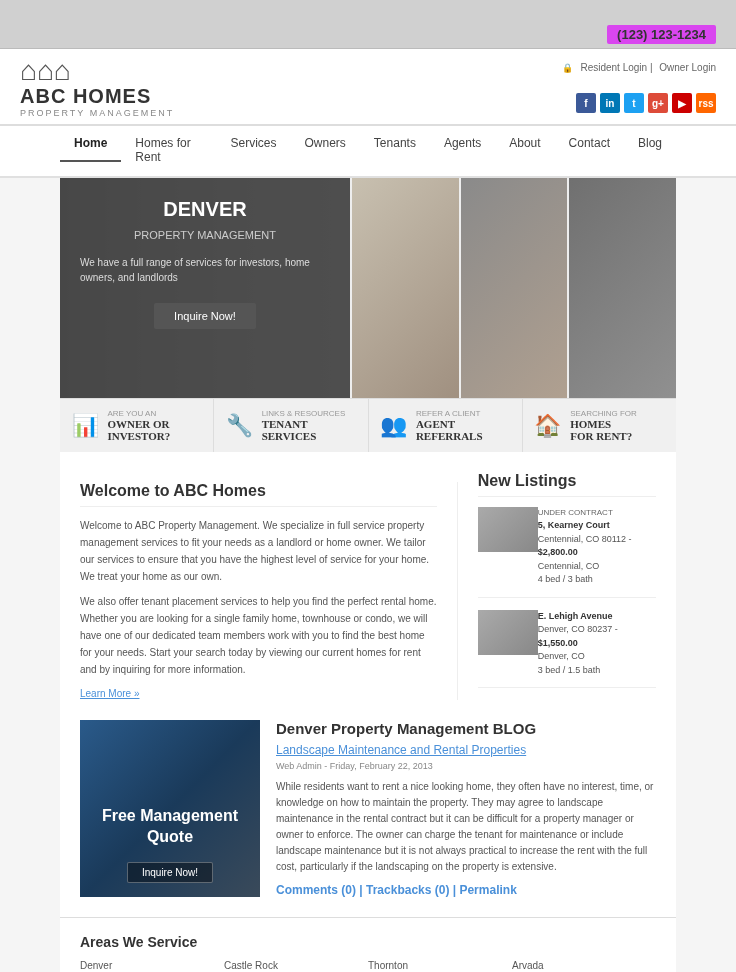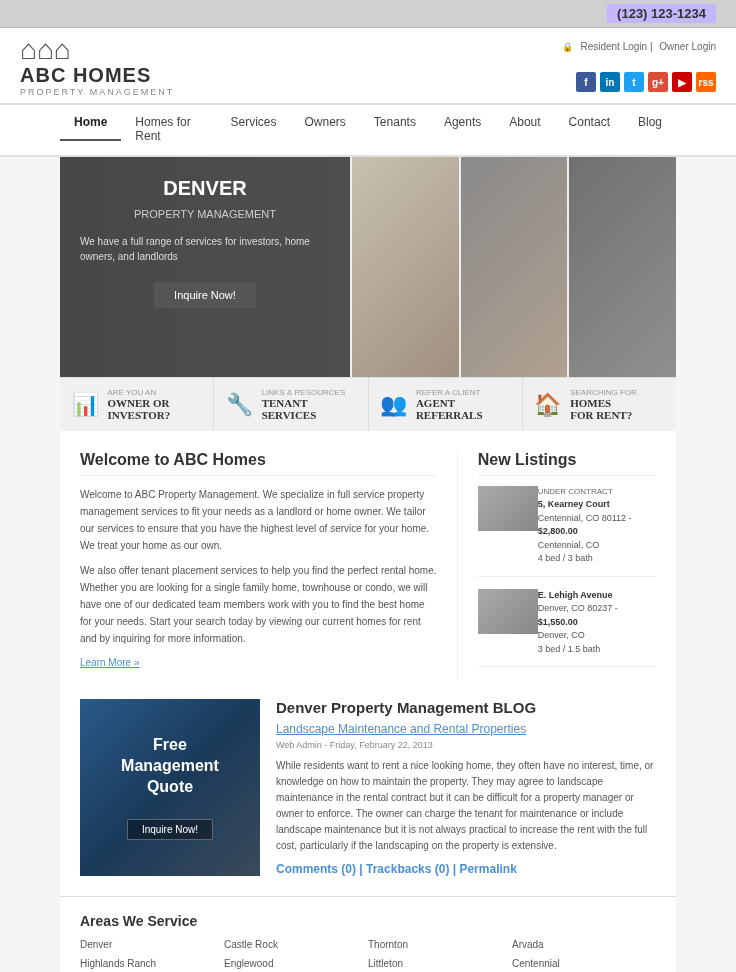--- a/index.html
+++ b/index.html
@@ -8,21 +8,21 @@
     
     .top-bar {
       background: #d0d0d0;
       text-align: right;
       padding: 4px 20px;
       font-size: 14px;
       font-weight: bold;
       color: #444;
       border-bottom: 1px solid #bbb;
     }
-    .top-bar .phone { font-size: 13px; background: #c4b5fd; display: inline-block; padding: 2px 10px; border-radius: 2px; color: #333; }
+    .top-bar .phone { font-size: 13px; background: #d946ef; display: inline-block; padding: 2px 10px; border-radius: 2px; color: #333; margin-top: 21px; }
 
     
     .header {
       background: #fff;
       display: flex;
       justify-content: space-between;
       align-items: center;
       padding: 8px 20px 6px 20px;
       border-bottom: 1px solid #ddd;
     }
@@ -115,21 +115,21 @@
       border-right: 1px solid #ddd;
       cursor: pointer;
     }
     .quick-link:last-child { border-right: none; }
     .quick-link-icon { font-size: 22px; color: #888; }
     .quick-link-text { font-size: 10px; }
     .quick-link-text .small { font-size: 8px; color: #999; display: block; text-transform: uppercase; }
     .quick-link-text .big { font-size: 11px; font-weight: bold; color: #333; text-transform: uppercase; font-family: Liberation Serif, serif; }
 
     
-    .two-col { display: flex; gap: 0; padding: 20px; }
+    .two-col { display: flex; gap: 0; padding: 20px; align-items: flex-end; }
     .col-main { flex: 2; padding-right: 20px; border-right: 1px solid #eee; }
     .col-side { flex: 1; padding-left: 20px; }
 
     .section-title { font-size: 16px; font-weight: bold; color: #333; margin-bottom: 10px; border-bottom: 1px solid #eee; padding-bottom: 6px; }
     .body-text { font-size: 10px; line-height: 1.7; color: #555; margin-bottom: 8px; }
     .learn-more { font-size: 10px; color: #4a90d9; cursor: pointer; }
 
     
     .listing-item { display: flex; margin-bottom: 12px; padding-bottom: 10px; border-bottom: 1px solid #eee; }
     .listing-thumb {
@@ -141,22 +141,22 @@
     .listing-title { font-size: 9px; font-weight: bold; color: #333; }
     .listing-status { font-size: 8px; color: #666; text-transform: uppercase; }
     .listing-price { font-weight: bold; color: #333; }
 
     
     .blog-section { display: flex; gap: 0; padding: 0 20px 20px 20px; }
     .blog-left {
       width: 180px;
       flex-shrink: 0;
       background: linear-gradient(135deg, #2a5a8a 0%, #1a3a5a 50%, #3a4a5a 100%);
-      display: flex; flex-direction: column; align-items: center; justify-content: space-between;
-      padding: 36px; color: white; text-align: center;
+      display: flex; flex-direction: column; align-items: center; justify-content: flex-end;
+      padding: 14px; color: white; text-align: center;
       margin-right: 16px;
       position: relative;
     }
     .blog-left-title { font-size: 16px; font-weight: bold; line-height: 1.3; }
     .blog-left-btn {
       margin-top: 14px; background: rgba(0,0,0,0.4); color: white;
       border: 1px solid rgba(255,255,255,0.3); padding: 4px 14px;
       font-size: 10px; cursor: pointer; border-radius: 2px;
     }
     .blog-right { flex: 1; }

